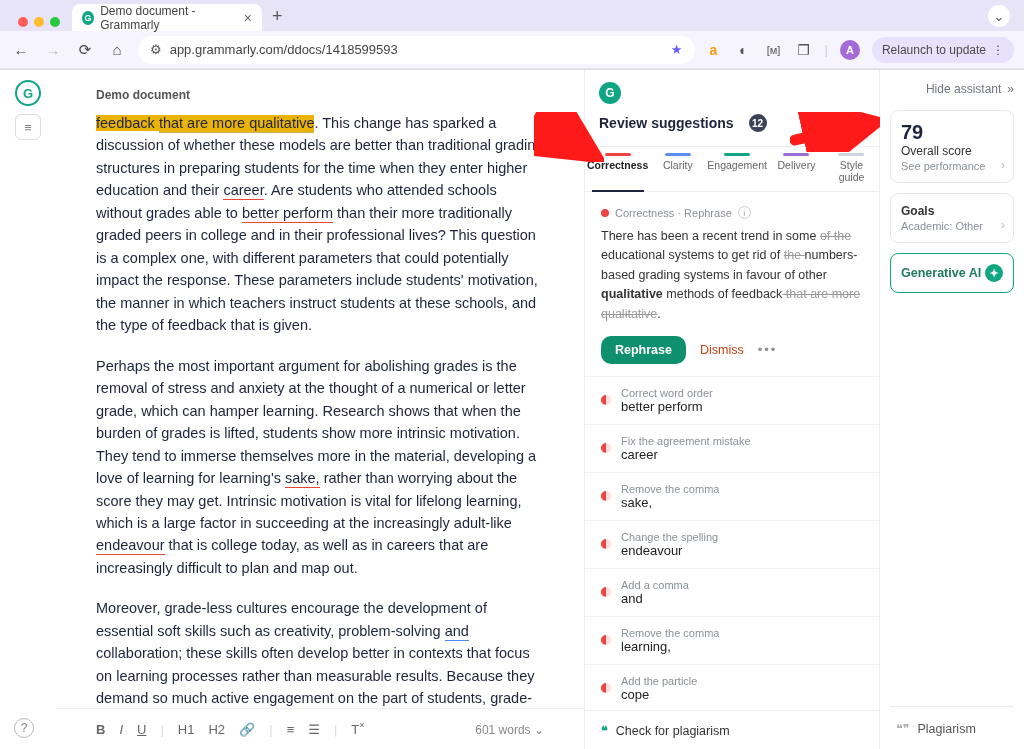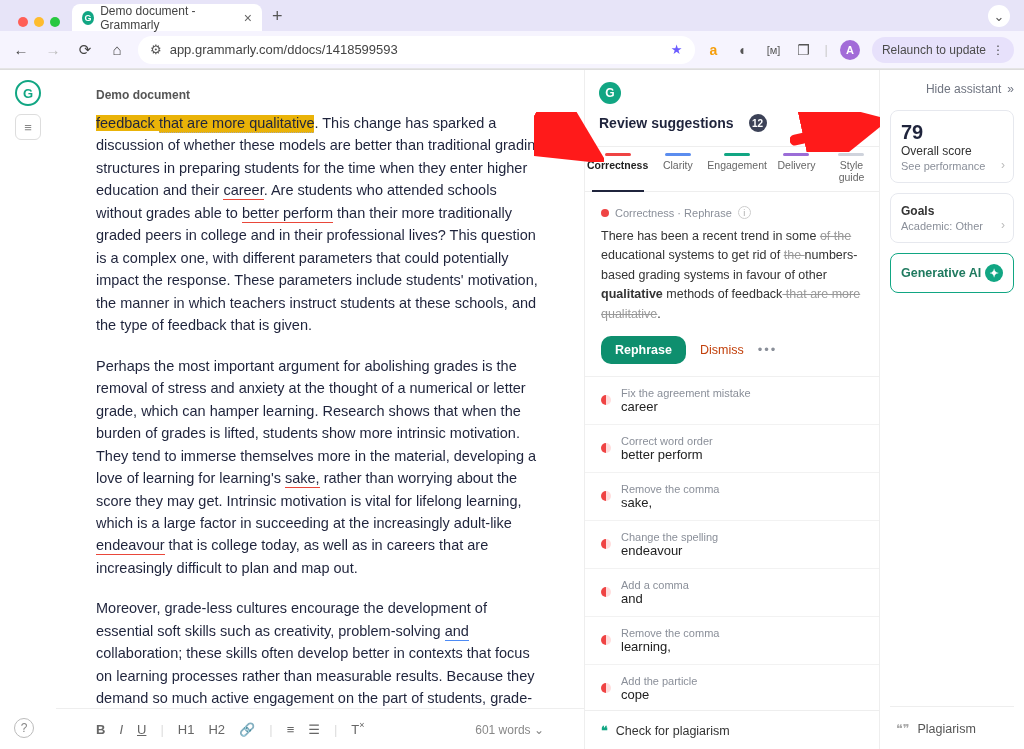--- a/index.html
+++ b/index.html
@@ -203,29 +203,29 @@
         <div class="sugg-actions">
           <button class="btn-primary">Rephrase</button>
           <button class="btn-link">Dismiss</button>
           <span class="more-dots">•••</span>
         </div>
       </div>
       <div id="sugg-list">
           <div class="sugg-item">
             <span class="dot-half"></span>
             <div class="meta">
+              <span class="hint">Correct word order</span>
+              <span class="val">better perform</span>
+            </div>
+          </div>
+          <div class="sugg-item">
+            <span class="dot-half"></span>
+            <div class="meta">
               <span class="hint">Fix the agreement mistake</span>
               <span class="val">career</span>
-            </div>
-          </div>
-          <div class="sugg-item">
-            <span class="dot-half"></span>
-            <div class="meta">
-              <span class="hint">Correct word order</span>
-              <span class="val">better perform</span>
             </div>
           </div>
           <div class="sugg-item">
             <span class="dot-half"></span>
             <div class="meta">
               <span class="hint">Remove the comma</span>
               <span class="val">sake,</span>
             </div>
           </div>
           <div class="sugg-item">

